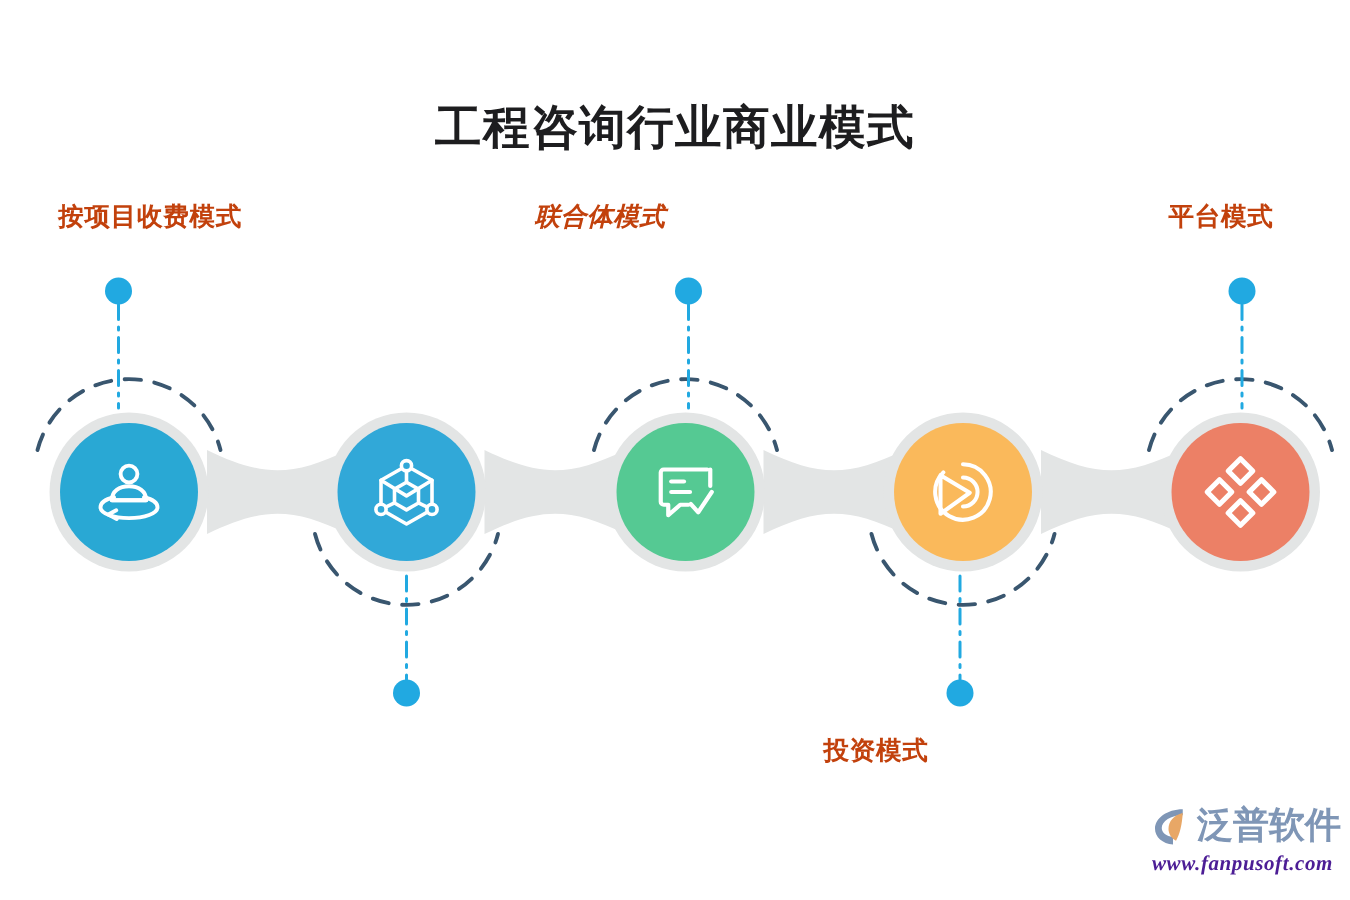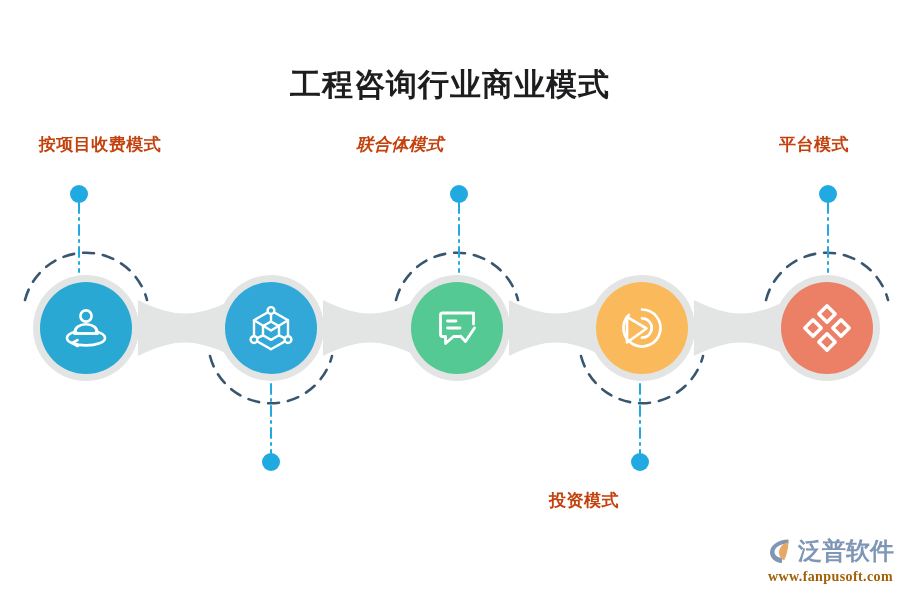--- a/index.html
+++ b/index.html
@@ -96,26 +96,27 @@
     font-weight: 700;
     color: #7f96b6;
     letter-spacing: 0px;
     line-height: 30px;
     white-space: nowrap;
   }
   .logo-url {
     font-family: "Liberation Serif", "DejaVu Serif", serif;
     font-size: 14px;
     font-weight: 700;
-    color: #a16207;
+    color: #4c1d95;
     letter-spacing: 0.4px;
     line-height: 16px;
     margin-top: 1px;
     margin-left: 2px;
     white-space: nowrap;
+    font-style: italic;
   }
 </style>
 </head>
 <body>
 
 <div id="stage">
 
   <svg id="bg-svg" viewBox="0 0 900 600" xmlns="http://www.w3.org/2000/svg">
 
     <g fill="#e3e5e5">

